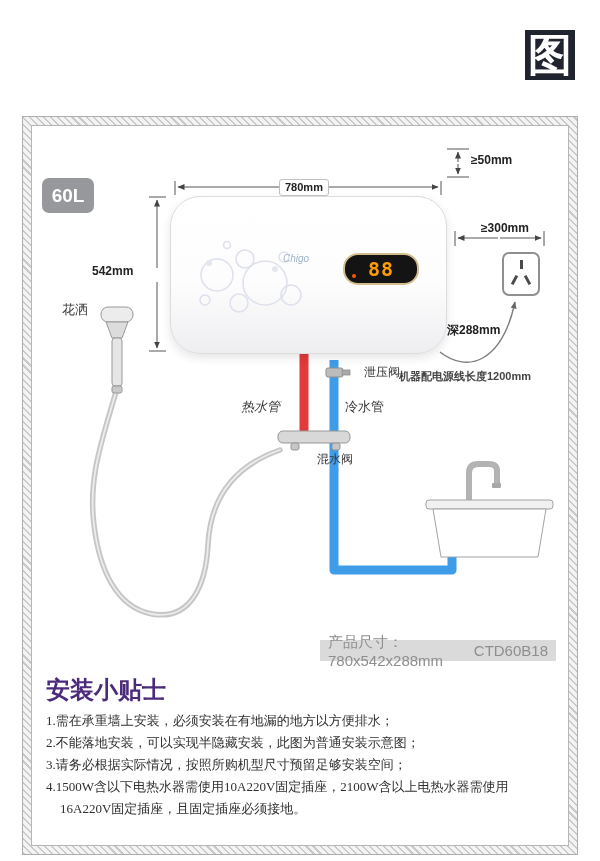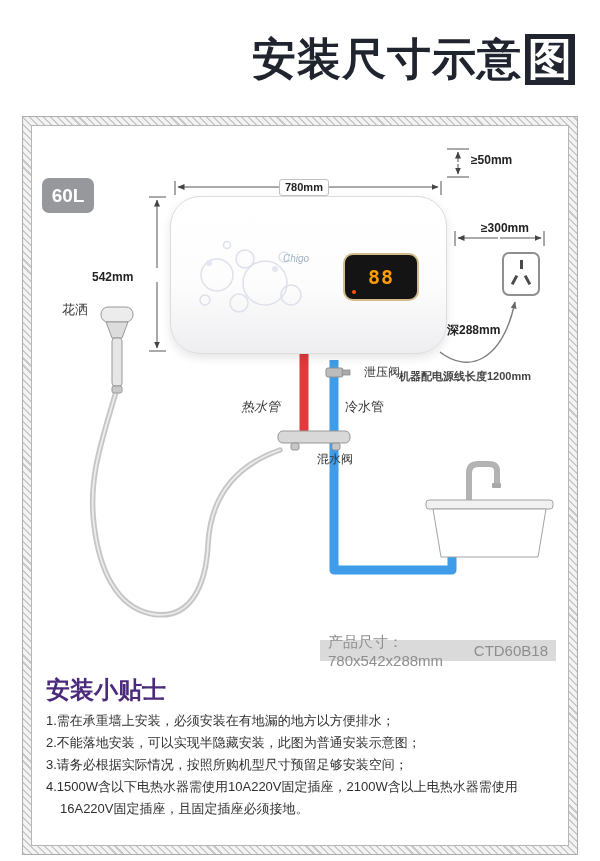--- a/index.html
+++ b/index.html
@@ -31,68 +31,67 @@
   
   .heater {
     position:absolute; left:170px; top:196px; width:275px; height:156px; z-index:2;
     background:linear-gradient(180deg,#ffffff 0%, #fdfdfd 55%, #eeeef1 100%);
     border:1px solid #dcdcdc; border-radius:30px;
     box-shadow:0 4px 10px rgba(0,0,0,0.10);
   }
   .bubbles { position:absolute; left:16px; top:28px; }
   .logo { position:absolute; left:112px; top:56px; font-size:10px; font-style:italic; color:#9fb3c8; }
   .display {
-    position:absolute; left:172px; top:56px; width:76px; height:48px; box-sizing:border-box;
-    background:#141414; border:2px solid #d3bd8d; border-radius:10px;
+    position:absolute; left:172px; top:56px; width:76px; height:32px; box-sizing:border-box;
+    background:#141414; border:2px solid #d3bd8d; border-radius:15px;
     display:flex; align-items:center; justify-content:center;
   }
   .display-digits { color:#ff9d00; font-family:"DejaVu Sans Mono", monospace; font-size:20px; font-weight:bold; letter-spacing:1px; }
   .display-dot { position:absolute; left:7px; bottom:5px; width:4px; height:4px; border-radius:50%; background:#ff5400; }
   
   .outlet {
     position:absolute; left:502px; top:252px; width:38px; height:44px; z-index:3; box-sizing:border-box;
     background:#fff; border:2px solid #8f8f8f; border-radius:7px;
   }
   .outlet span { position:absolute; display:block; background:#4a4a4a; }
   .slot-v { left:16px; top:6px; width:3px; height:9px; }
   .slot-l { left:9px;  top:21px; width:3px; height:10px; transform:rotate(28deg); }
   .slot-r { right:9px; top:21px; width:3px; height:10px; transform:rotate(-28deg); }
   
   .lbl, .dim { position:absolute; z-index:5; white-space:nowrap; color:#333; }
   .lbl { font-size:13px; }
   .dim { font-size:12px; color:#222;font-weight:bold; }
   .dim-780 { left:279px; top:179px; background:#fff; border:1px solid #c0c0c0; border-radius:3px; padding:0 5px; font-size:11px; line-height:15px; }
-  .dim-542 { left:92px;  top:270px; }
+  .dim-542 { left:92px;  top:264px; }
   .dim-50  { left:471px; top:153px; }
   .dim-300 { left:481px; top:221px; }
   .dim-depth { left:447px; top:322px; }
   .cord-lbl  { left:399px; top:369px; font-size:11px; color:#444; }
   .lbl-shower { left:62px;  top:301px; }
   .lbl-relief { left:364px; top:364px; font-size:12px; }
   .lbl-hot    { left:241px; top:398px;font-style:italic; }
   .lbl-cold   { left:345px; top:398px; }
   .lbl-mix    { left:317px; top:451px; font-size:12px; }
   
   .size-bar {
     position:absolute; left:320px; top:640px; width:236px; height:21px; z-index:5; box-sizing:border-box;
     background:#dadada; color:#8e8e8e; font-size:15px; padding:0 8px;
     display:flex; align-items:center; justify-content:space-between;
   }
   
   .tips-heading { position:absolute; left:46px; top:674px; z-index:5; font-size:24px; font-weight:bold; color:#4b2a7b; }
-  .tips { position:absolute; left:46px; top:710px; width:492px; z-index:5; font-size:13px; color:#2f2f2f; line-height:22px; }
+  .tips { position:absolute; left:46px; top:710px; width:492px; z-index:5; font-size:13px; color:#2f2f2f; line-height:22px;font-family:Liberation Serif, serif; }
   .tip { padding-left:14px; text-indent:-14px; }
 </style>
 </head>
 <body>
 
 <div class="page">
 
   <div class="title">
-    <span class="title-main">安装尺寸示意</span>
     <span class="title-tail">图</span>
   </div>
 
   <div class="frame">
     <div class="frame-inner"></div>
   </div>
 
   <svg class="svg-under" width="600" height="861" viewBox="0 0 600 861">
     <defs>
       <marker id="arwU" markerWidth="9" markerHeight="8" refX="6.5" refY="3" orient="auto" markerUnits="userSpaceOnUse">

